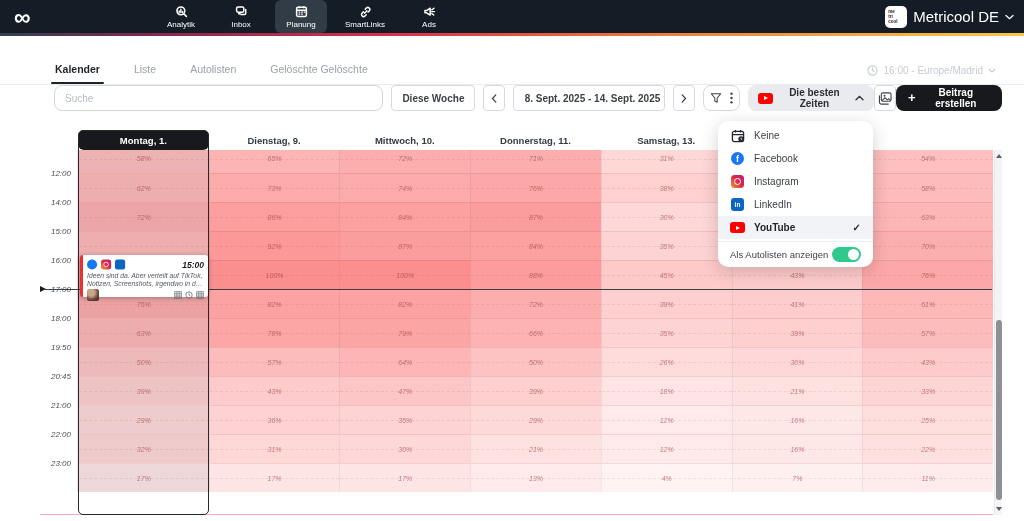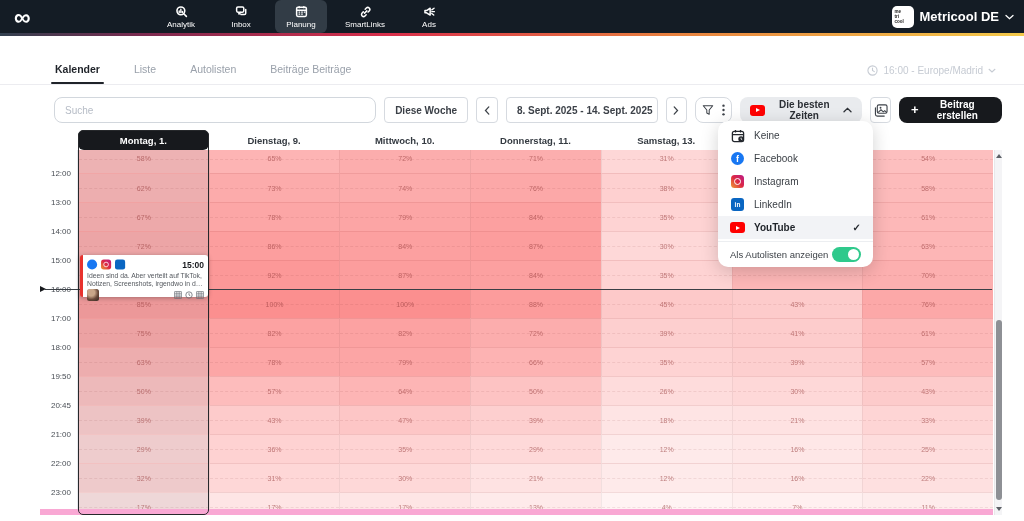--- a/index.html
+++ b/index.html
@@ -14,50 +14,50 @@
   .nav-items { position:absolute; left:155px; top:0; height:33px; display:flex; gap:8px; }
   .nav-item { display:flex; flex-direction:column; align-items:center; justify-content:center;
     padding:2px 10px; border-radius:6px; cursor:pointer; min-width:52px; }
   .nav-item.active { background:#323c46; }
   .nav-item .nicon { width:13px; height:13px; }
   .nav-label { color:#fff; font-size:8px; margin-top:2px; }
   .account { position:absolute; right:10px; top:0; height:33px; display:flex; align-items:center; gap:6px; }
   .avatar { width:22px; height:22px; background:#fff; border-radius:5px; display:flex;
     flex-direction:column; align-items:flex-start; justify-content:center; padding-left:3px; }
   .avatar span { font-size:4.5px; font-weight:bold; color:#1a1a1a; line-height:5px; }
-  .account-name { color:#fff; font-size:13px; font-weight:700; }
+  .account-name { color:#fff; font-size:15px; font-weight:400; }
   .grad-strip { position:absolute; left:0; top:33px; width:1024px; height:3px;
     background:linear-gradient(90deg,#31404f 0%,#7c2a50 14%,#d92f4b 38%,#e8823f 66%,#f3c94a 100%); }
 
   
   .tabs-row { position:absolute; left:0; top:36px; width:1024px; height:49px;
     border-bottom:1px solid #ececf0; display:flex; align-items:flex-end; }
   .tabs { display:flex; margin-left:55px; gap:34px; }
   .tab { font-size:10.5px; color:#9aa1ab; padding-bottom:9px; cursor:pointer; position:relative; }
   .tab.active { color:#1f2329; font-weight:bold; }
   .tab.active::after { content:""; position:absolute; left:-4px; right:-4px; bottom:0; height:2.5px;
     background:#1f2329; border-radius:2px; }
   .tz { position:absolute; right:28px; bottom:8px; display:flex; align-items:center; gap:5px;
     color:#c6cbd3; font-size:10px; }
 
   
   .toolbar { position:absolute; left:0; top:85px; width:1024px; height:38px;
-    display:flex; align-items:flex-end; padding:0 22px 0 54px; gap:8px; }
+    display:flex; align-items:flex-start; padding:0 22px 0 54px; gap:8px; }
   .search { width:360px; height:26px; border:1px solid #d2d7dd; border-radius:8px;
     font-size:10px; padding:0 10px; color:#3c4148; outline:none;
     font-family:"Liberation Sans",sans-serif; }
   .search::placeholder { color:#b6bcc6; }
   .btn { height:26px; border:1px solid #d6dae0; background:#fff; border-radius:4px;
     font-size:10px; font-weight:600; color:#3c4148; display:inline-flex; align-items:center;
     justify-content:center; gap:6px; padding:0 10px; cursor:pointer; white-space:nowrap;
     font-family:"Liberation Sans",sans-serif; }
   .btn.sq { width:24px; padding:0; }
   .btn-group { height:26px; border:1px solid #d6dae0; border-radius:8px; display:inline-flex;
     align-items:center; padding:0 6px; gap:8px; background:#fff; }
-  .right-tools { margin-left:auto; display:flex; align-items:center; gap:8px; }
+  .right-tools { margin-left:auto; display:flex; align-items:center; }
   .best-times { height:26px; background:#e9ebee; border:none; border-radius:8px;
     display:inline-flex; align-items:center; gap:6px; padding:0 10px; font-size:10px;
     font-weight:600; color:#2b2f35; cursor:pointer; font-family:"Liberation Sans",sans-serif; }
   .create-btn { height:26px; background:var(--create-bg,#17191d); color:#fff; border:none;
     border-radius:8px; display:inline-flex; align-items:center; gap:6px; padding:0 12px;
     font-size:10px; font-weight:600; cursor:pointer; font-family:"Liberation Sans",sans-serif; }
   .create-btn .plus { font-size:13px; font-weight:bold; line-height:10px; }
 
   
   .ic { display:inline-flex; align-items:center; justify-content:center; color:#fff;
@@ -88,21 +88,21 @@
     background:#fff; border-radius:50%; }
 
   
   .cal-wrap { position:absolute; left:40px; top:130px; width:953px; height:385px; }
   .day-header-row { display:grid; grid-template-columns:38px repeat(7,1fr); height:20px; }
   .day-header { display:flex; align-items:center; justify-content:center; font-size:9.5px;
     font-weight:600; color:#343a41; border-radius:6px; }
   .day-header.today { background:var(--today-bg,#17191d); color:#fff; }
   .day-header.weekend { background:#c4b5fd; }
   .grid-body { position:relative; height:365px; overflow:hidden;
-    border-bottom:6px solid #f9a8d4; }
+    border-bottom:1px solid #f9a8d4;font-style:italic; }
   .rows { position:absolute; left:0; top:-6px; width:100%; }
   .hrow { display:grid; grid-template-columns:38px repeat(7,1fr); height:29px; }
   .gutter { position:relative; background:#fff; border-right:1px solid #e8e8ec; }
   .tlabel { position:absolute; top:0; right:5px; transform:translateY(-46%); font-size:8px;
     color:#4a4f56; background:#fff; padding:0 1px; }
   .cell { position:relative; border-top:1px solid rgba(165,60,60,0.13);
     border-left:1px solid rgba(0,0,0,0.05); display:flex; align-items:center;
     justify-content:center; }
   .cell::after { content:""; position:absolute; left:0; right:0; top:50%;
     border-top:1px dashed rgba(130,45,45,0.10); }
@@ -212,21 +212,21 @@
       </svg>
   </div>
 </div>
 <div class="grad-strip"></div>
 
 <div class="tabs-row">
   <div class="tabs">
       <div class="tab active">Kalender</div>
       <div class="tab">Liste</div>
       <div class="tab">Autolisten</div>
-      <div class="tab">Beiträge Beiträge</div>
+      <div class="tab">Gelöschte Gelöschte</div>
     </div>
   <div class="tz">
     <svg width="11" height="11" viewBox="0 0 12 12">
         <circle cx="6" cy="6" r="5" fill="none" stroke="#c6cbd3" stroke-width="1.2"></circle>
         <path d="M6 3.2 V6 L8 7.2" fill="none" stroke="#c6cbd3" stroke-width="1.2" stroke-linecap="round"></path>
       </svg>
     <span>16:00 - Europe/Madrid</span>
     <svg class="chev" width="8" height="5" viewBox="0 0 9 6">
         <path d="M1 1.5 L4.5 4.7 L8 1.5" fill="none" stroke="#c6cbd3" stroke-width="1.3" stroke-linecap="round"></path>
       </svg>
@@ -339,44 +339,20 @@
           <div class="cell" style="background: rgba(250, 96, 96, 0.298);">
             <span class="pct">38%</span>
           </div>
           <div class="cell" style="background: rgba(250, 96, 96, 0.45);"></div>
           <div class="cell" style="background: rgba(250, 96, 96, 0.427);">
             <span class="pct">58%</span>
           </div>
         </div>
         <div class="hrow">
           <div class="gutter">
-            <span class="tlabel">13:00</span>
-          </div>
-          <div class="cell today-col" style="background: rgba(250, 96, 96, 0.486);">
-            <span class="pct">67%</span>
-          </div>
-          <div class="cell" style="background: rgba(250, 96, 96, 0.557);">
-            <span class="pct">78%</span>
-          </div>
-          <div class="cell" style="background: rgba(250, 96, 96, 0.565);">
-            <span class="pct">79%</span>
-          </div>
-          <div class="cell" style="background: rgba(250, 96, 96, 0.596);">
-            <span class="pct">84%</span>
-          </div>
-          <div class="cell" style="background: rgba(250, 96, 96, 0.28);">
-            <span class="pct">35%</span>
-          </div>
-          <div class="cell" style="background: rgba(250, 96, 96, 0.45);"></div>
-          <div class="cell" style="background: rgba(250, 96, 96, 0.447);">
-            <span class="pct">61%</span>
-          </div>
-        </div>
-        <div class="hrow">
-          <div class="gutter">
             <span class="tlabel">14:00</span>
           </div>
           <div class="cell today-col" style="background: rgba(250, 96, 96, 0.518);">
             <span class="pct">72%</span>
           </div>
           <div class="cell" style="background: rgba(250, 96, 96, 0.608);">
             <span class="pct">86%</span>
           </div>
           <div class="cell" style="background: rgba(250, 96, 96, 0.596);">
             <span class="pct">84%</span>

